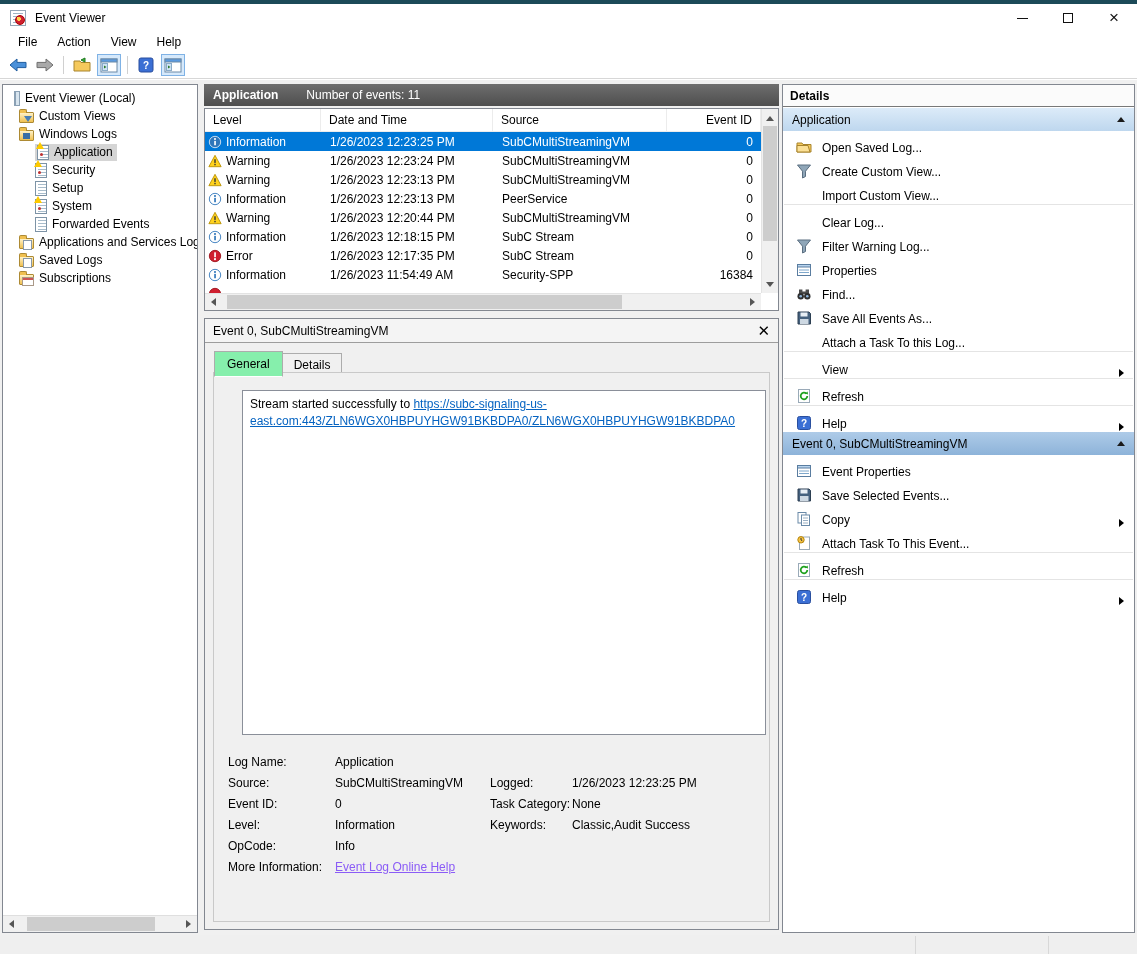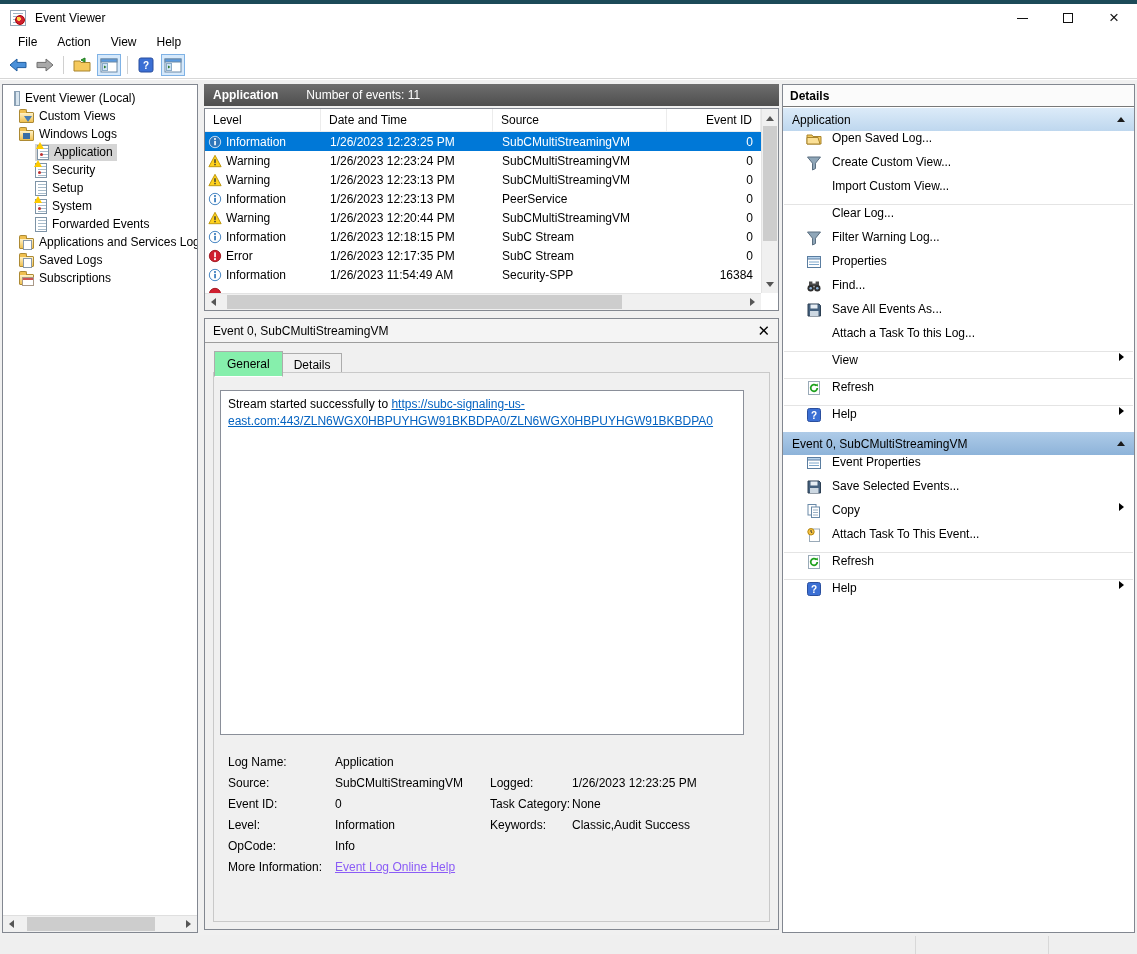--- a/index.html
+++ b/index.html
@@ -103,36 +103,36 @@
   
   #detail-pane { left:204px; top:318px; width:575px; height:612px; background:#f0f0f0; border:1px solid #828790; }
   #detail-header { position:absolute; left:0; top:0; right:0; height:24px; background:#f4f4f4;
     border-bottom:1px solid #9d9d9d; display:flex; align-items:center; padding:0 8px; }
   #detail-close { margin-left:auto; font-size:15px; line-height:12px; cursor:default; }
   #tabs { position:absolute; left:9px; top:32px; display:flex; align-items:flex-end; }
   .tab { padding:4px 11px; border:1px solid #acacac; background:#f0f0f0; }
   .tab.active { background:#86efac; border-bottom:1px solid #fff; padding:5px 12px; position:relative; z-index:2; }
   .tab.inactive { margin-left:-1px; margin-bottom:0px; }
   #tabbox { position:absolute; left:8px; right:8px; top:53px; bottom:7px; border:1px solid #c9c9c9; background:#f0f0f0; }
-  #descbox { position:absolute; left:6px; top:17px; width:524px; height:345px; background:#fff; border:1px solid #8a8f99; padding:5px 7px; line-height:17px; overflow:hidden; }
+  #descbox { position:absolute; left:28px; top:17px; width:524px; height:345px; background:#fff; border:1px solid #8a8f99; padding:5px 7px; line-height:17px; overflow:hidden; }
   #descbox a { color:#0563c1; text-decoration:underline; }
   #fields { position:absolute; left:14px; top:378px; width:540px; }
   .frow { display:flex; height:21px; align-items:center; white-space:nowrap; }
   .fl1 { width:107px; } .fv1 { width:155px; } .fl2 { width:82px; } .fv2 { flex:1; }
   .link { color:#8b5cf6; text-decoration:underline; }
 
   
   #actions { left:782px; top:84px; width:353px; height:849px; background:#fff; border:1px solid #828790; }
   #actions-title { height:22px; display:flex; align-items:center; font-weight:bold; padding-left:7px;
     border-bottom:1px solid #787878; background:#fbfbfb; }
   .sec-header { height:24px; display:flex; align-items:center; padding:0 9px; border-top:1px solid #fff; }
   .sec-header.light { background:linear-gradient(#dcebf9,#bed7ee); }
   .sec-header.dark { background:linear-gradient(#aecbe8,#8db3d9); }
   .collapse-up { margin-left:auto; width:0; height:0; border-left:4px solid transparent; border-right:4px solid transparent; border-bottom:5px solid #1a1a1a; }
-  .aitem { height:24px; display:flex; align-items:flex-start; gap:10px; padding-left:23px; }
+  .aitem { height:24px; display:flex; align-items:flex-end; gap:10px; padding-left:13px; }
   .aicon { width:16px; height:16px; flex:0 0 auto; }
   .asep { border-top:1px solid #e4e4e4; margin:1px 1px; }
   .subarrow { margin-left:auto; margin-right:10px; width:0; height:0; border-top:4px solid transparent; border-bottom:4px solid transparent; border-left:5px solid #000; }
 
   
   #bottom-strip { left:0; top:935px; width:1137px; height:19px; background:#efefef; }
   .bdiv { position:absolute; top:1px; bottom:0; width:1px; background:#d8d8d8; }
 </style>
 </head>
 <body>

